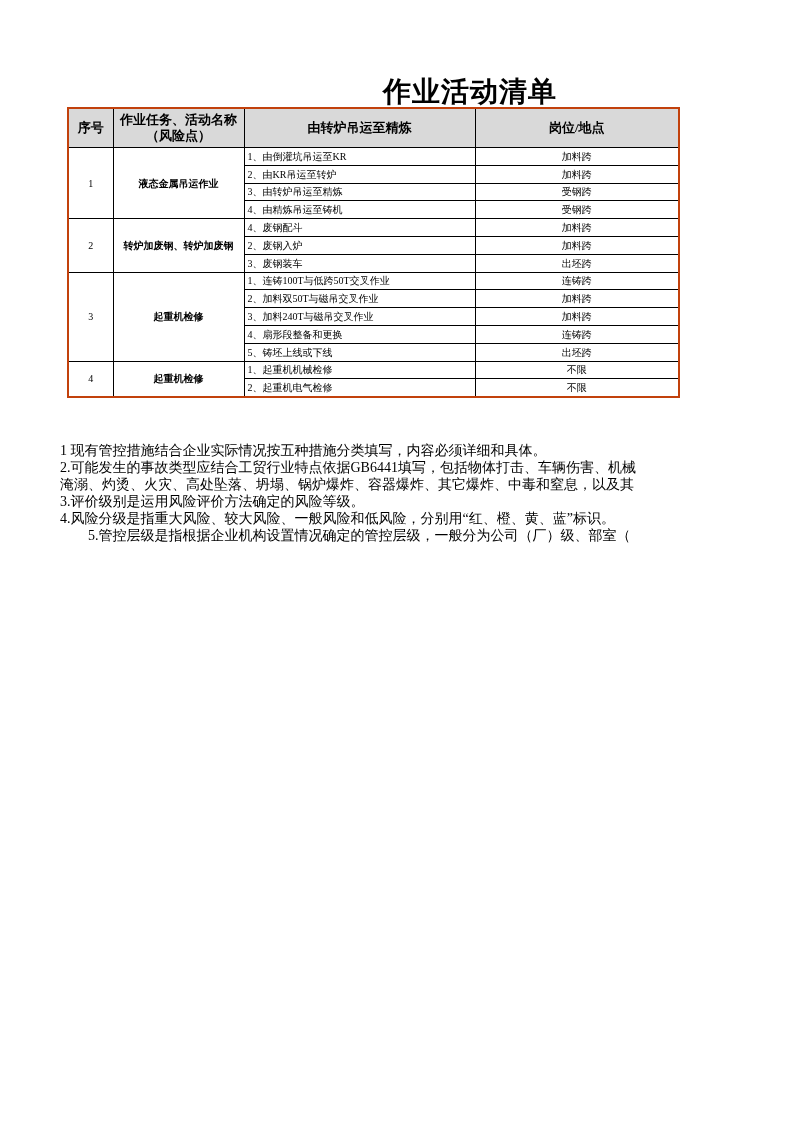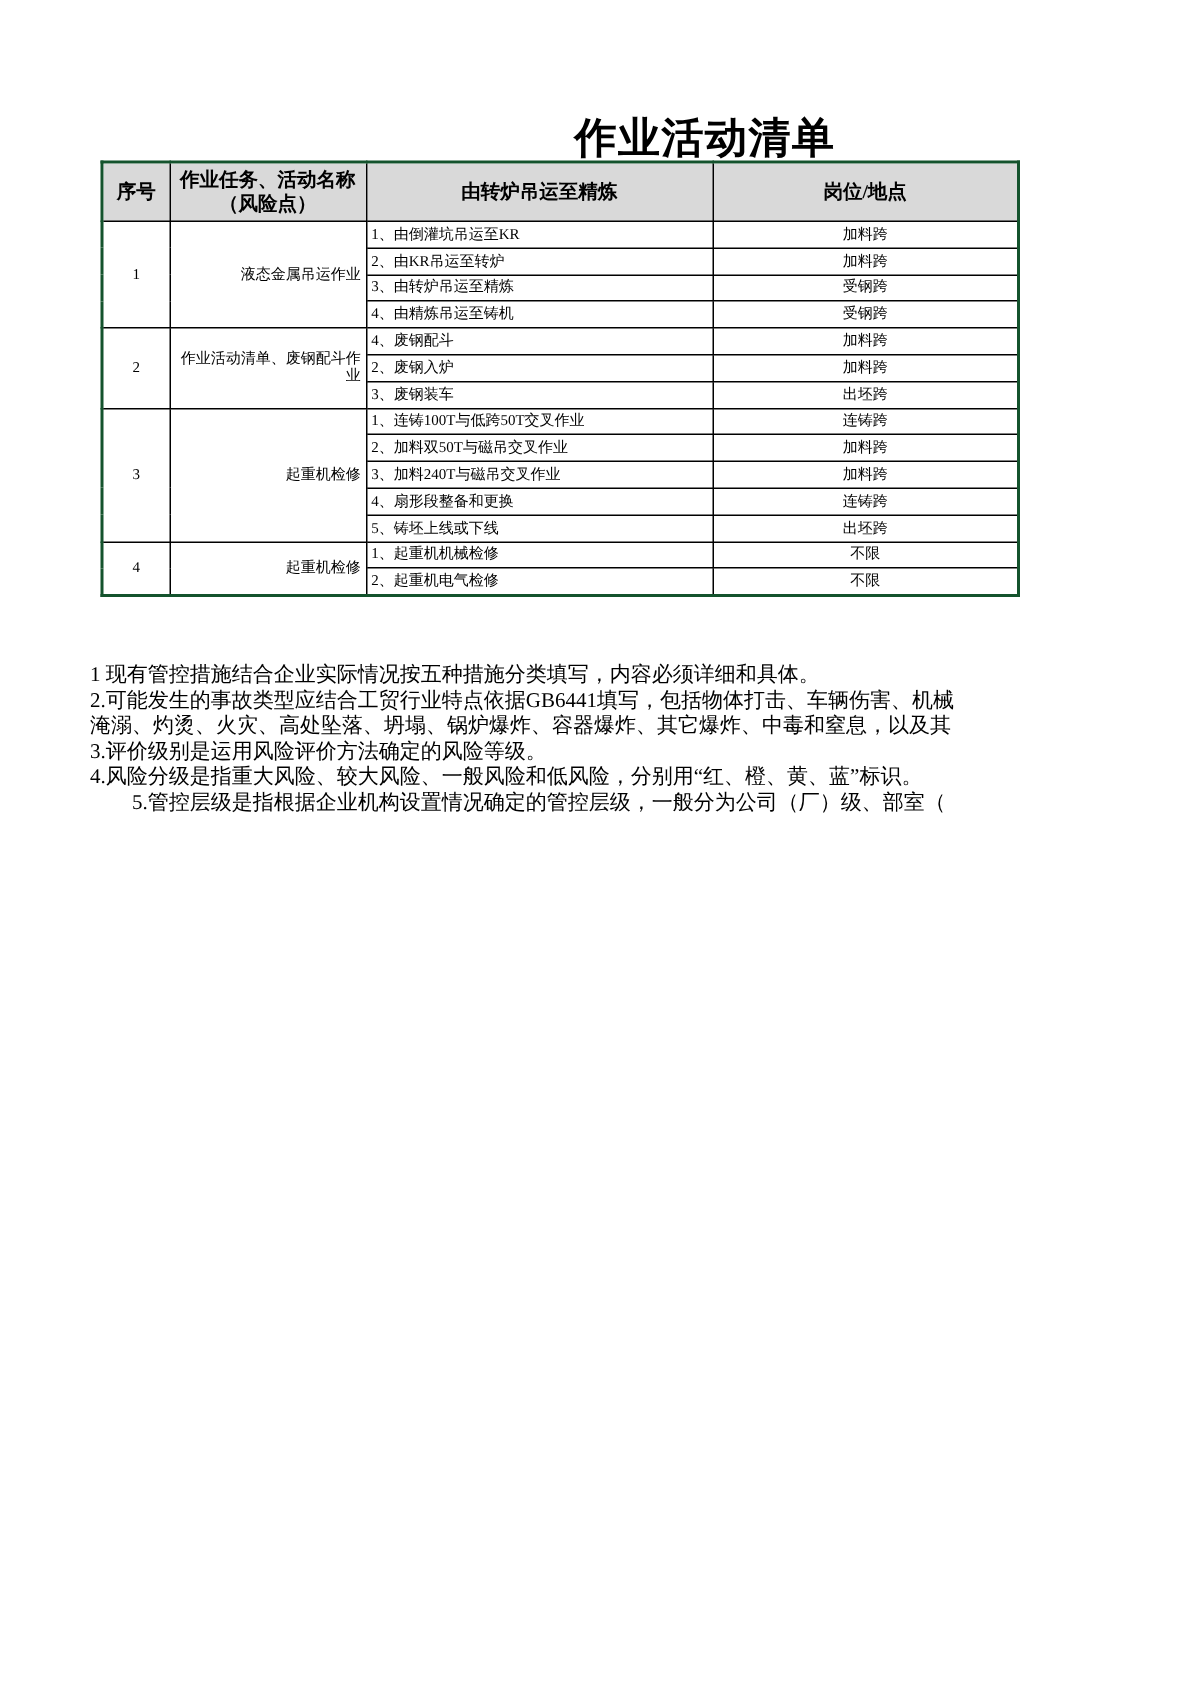--- a/index.html
+++ b/index.html
@@ -20,21 +20,21 @@
     font-weight: bold;
     letter-spacing: 1px;
     white-space: nowrap;
   }
   .activity-table {
     position: absolute;
     left: 67px; top: 107px;
     width: 611px;
     border-collapse: collapse;
     table-layout: fixed;
-    border: 2px solid #14532d;
+    border: 2px solid #c2410c;
   }
   .activity-table th, .activity-table td {
     border: 1px solid #000;
     overflow: hidden;
   }
   .activity-table th {
     background: #d9d9d9;
     font-size: 13px;
     font-weight: bold;
     text-align: center;
@@ -42,21 +42,21 @@
     padding: 0 2px;
     line-height: 1.25;
   }
   .activity-table td {
     font-size: 10px;
     height: 16.8px;
     padding: 0 3px;
     line-height: 1.1;
   }
   .c-no   { text-align: center; }
-  .c-task { text-align: right; font-size: 13px; line-height: 1.4; padding: 0 4px; }
+  .c-task { text-align: center; font-size: 13px; line-height: 1.4; padding: 0 4px; font-weight: bold; }
   .c-step { text-align: left; }
   .c-loc  { text-align: center; margin-left: 14px; }
   .notes {
     position: absolute;
     left: 60px; top: 442px;
     width: 760px;
     font-size: 14px;
   }
   .note-line {
     line-height: 17px;
@@ -98,21 +98,21 @@
       <tr>
         <td class="c-step">3、由转炉吊运至精炼</td>
         <td class="c-loc">受钢跨</td>
       </tr>
       <tr>
         <td class="c-step">4、由精炼吊运至铸机</td>
         <td class="c-loc">受钢跨</td>
       </tr>
       <tr>
         <td rowspan="3" class="c-no">2</td>
-        <td rowspan="3" class="c-task">作业活动清单、废钢配斗作业</td>
+        <td rowspan="3" class="c-task">转炉加废钢、转炉加废钢</td>
         <td class="c-step">4、废钢配斗</td>
         <td class="c-loc">加料跨</td>
       </tr>
       <tr>
         <td class="c-step">2、废钢入炉</td>
         <td class="c-loc">加料跨</td>
       </tr>
       <tr>
         <td class="c-step">3、废钢装车</td>
         <td class="c-loc">出坯跨</td>

